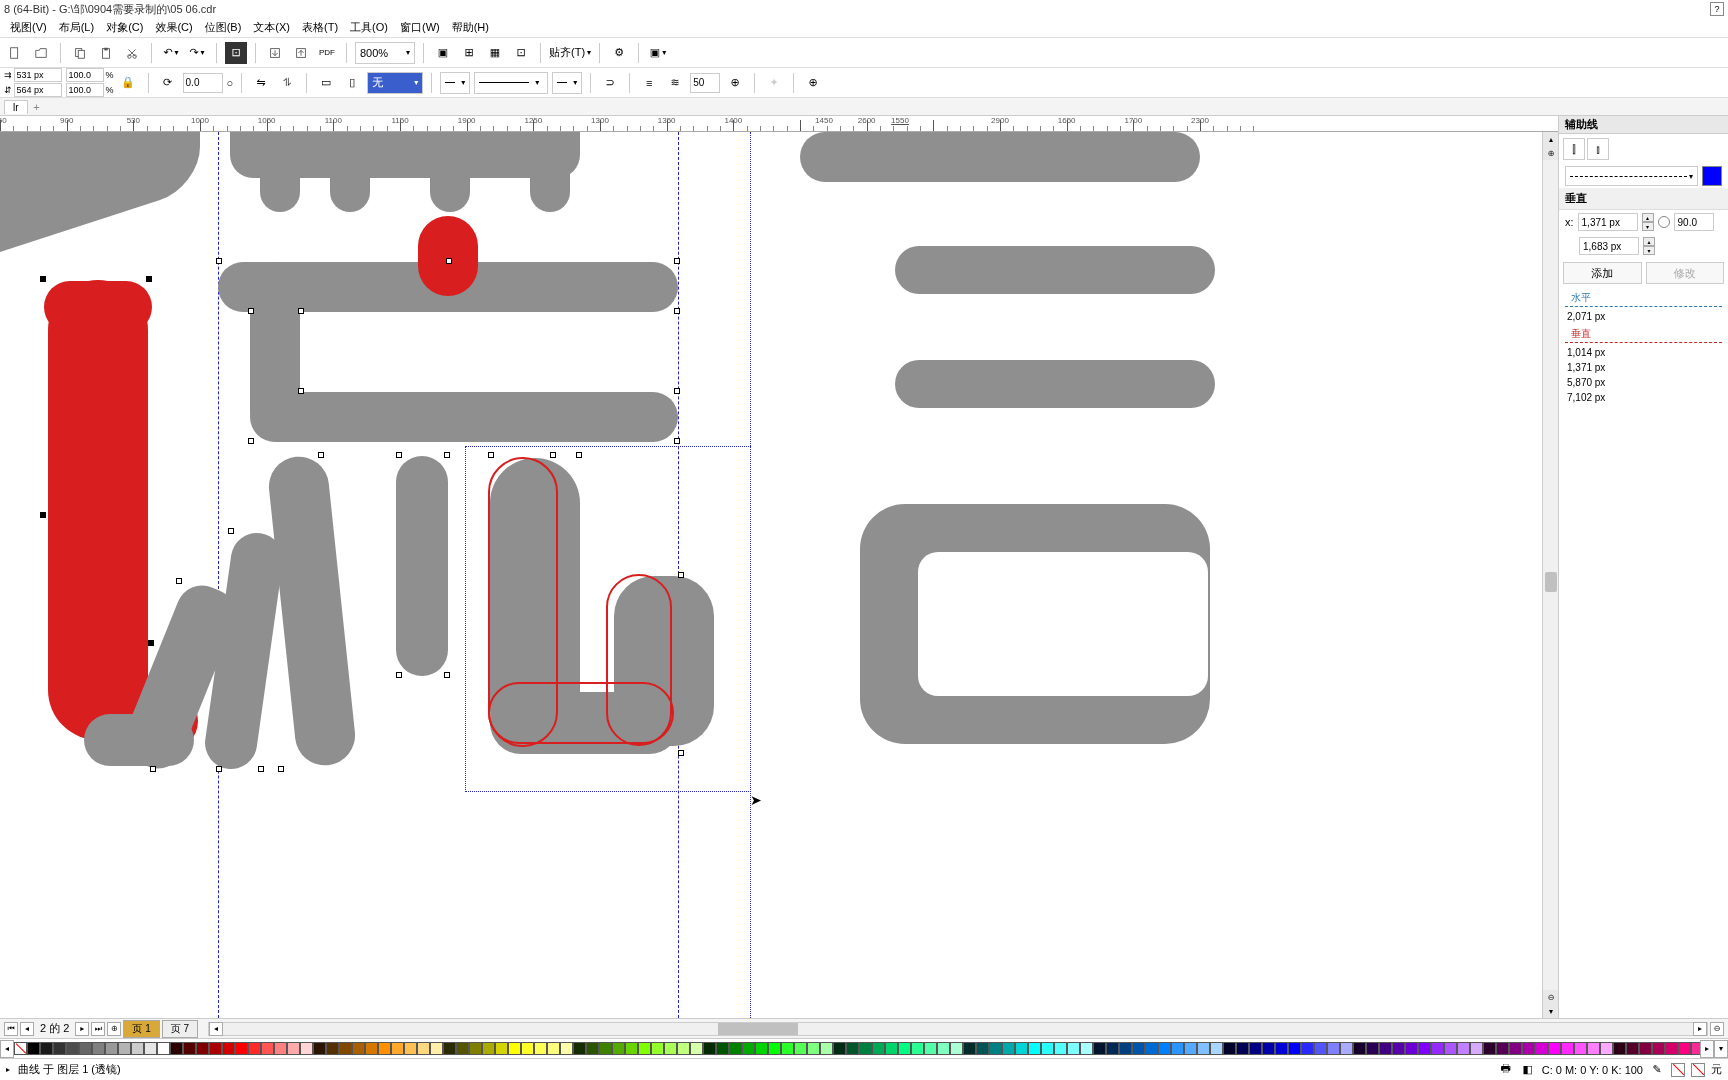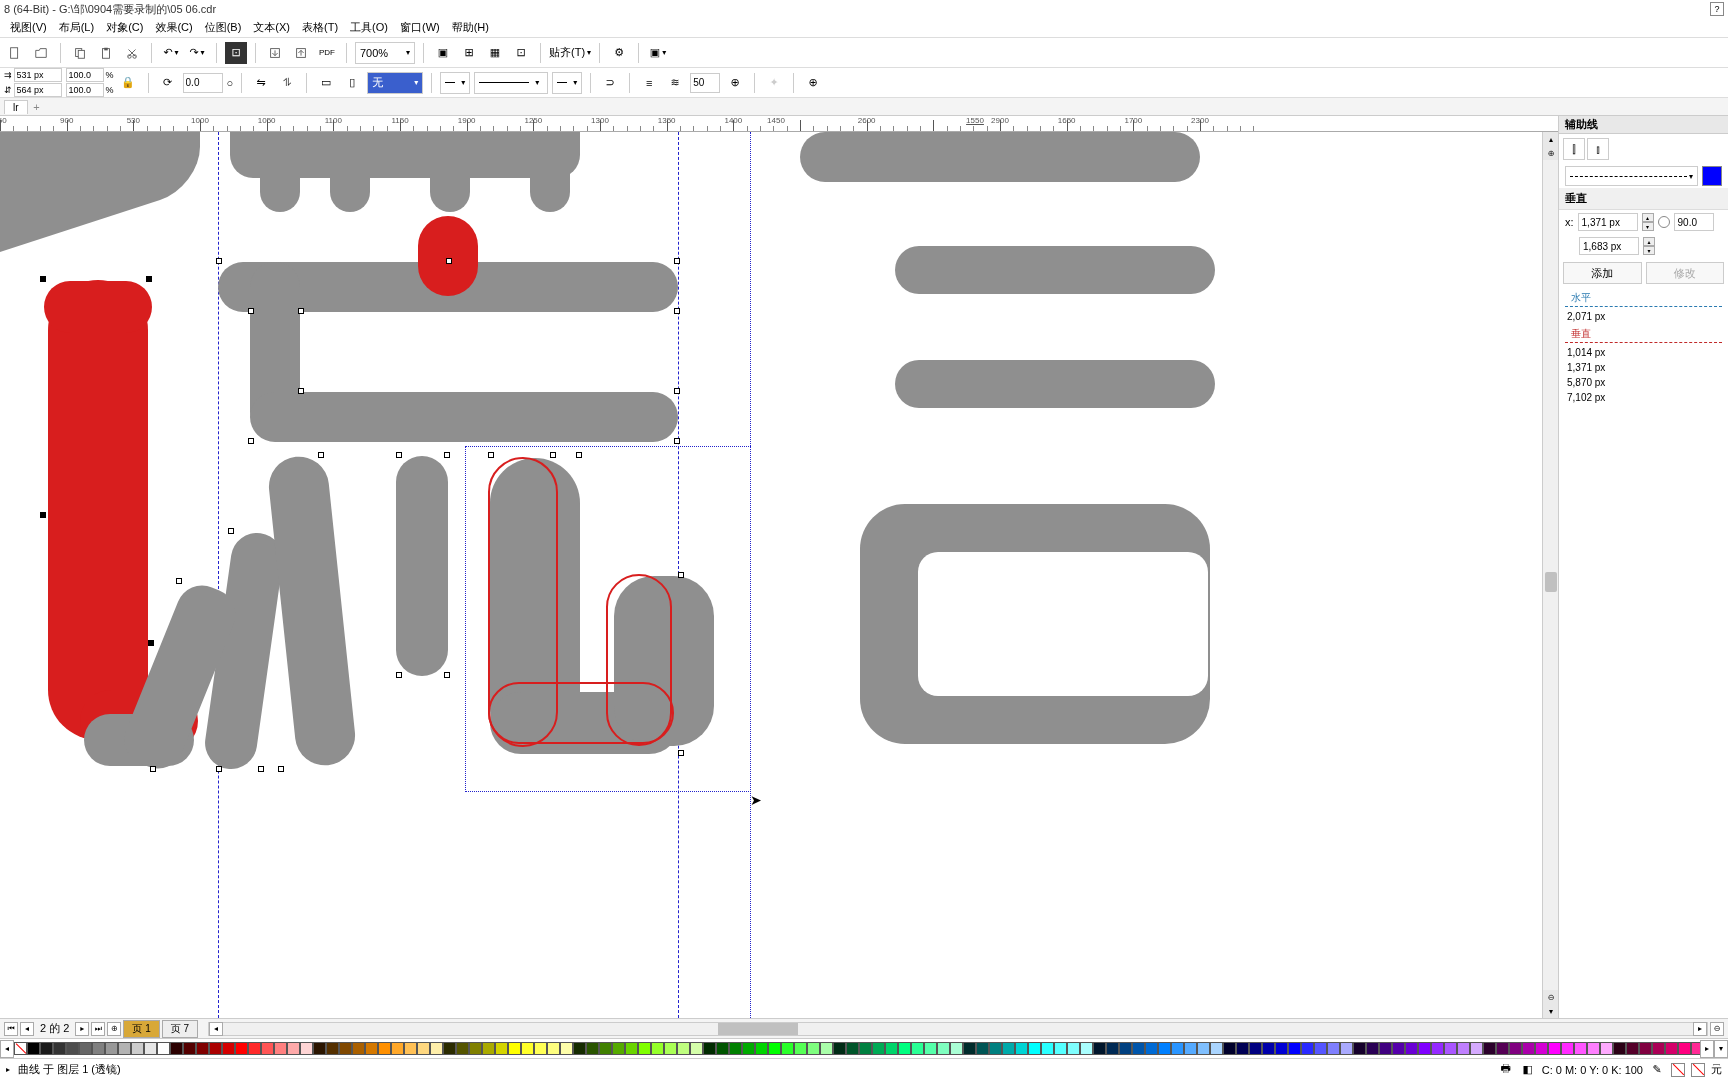--- a/index.html
+++ b/index.html
@@ -181,21 +181,21 @@
     </span>
   <span class="tb-btn">
       <svg class="icon" viewBox="0 0 16 16">
         <rect x="3" y="3" width="10" height="10" fill="none" stroke="#555"></rect>
         <path d="M8 11V5M5 8l3-3 3 3" fill="none" stroke="#555"></path>
       </svg>
     </span>
   <span class="tb-btn" style="font-size:8px;">PDF</span>
   <span class="tb-sep"></span>
   <div class="zoom-combo">
-    <span>700%</span>
+    <span>800%</span>
     <span class="dropdown-arrow" style="margin-left:auto;">▾</span>
   </div>
   <span class="tb-sep"></span>
   <span class="tb-btn">▣</span>
   <span class="tb-btn">⊞</span>
   <span class="tb-btn">▦</span>
   <span class="tb-btn">⊡</span>
   <span class="tb-sep"></span>
   <div style="display:flex;align-items:center;">
     <span>贴齐(T)</span>
@@ -346,33 +346,33 @@
             <div class="ruler-tick-minor" style="left: 693.333px;"></div>
             <div class="ruler-tick-minor" style="left: 706.667px;"></div>
             <div class="ruler-tick-minor" style="left: 720px;"></div>
             <div class="ruler-tick-major" style="left: 733.333px;"></div>
             <div class="ruler-label" style="left: 733.333px;">1400</div>
             <div class="ruler-tick-minor" style="left: 746.667px;"></div>
             <div class="ruler-tick-minor" style="left: 760px;"></div>
             <div class="ruler-tick-minor" style="left: 773.333px;"></div>
             <div class="ruler-tick-minor" style="left: 786.667px;"></div>
             <div class="ruler-tick-major" style="left: 800px;"></div>
-            <div class="ruler-label" style="left: 776px;">1450</div>
+            <div class="ruler-label" style="left: 824px;">1450</div>
             <div class="ruler-tick-minor" style="left: 813.333px;"></div>
             <div class="ruler-tick-minor" style="left: 826.667px;"></div>
             <div class="ruler-tick-minor" style="left: 840px;"></div>
             <div class="ruler-tick-minor" style="left: 853.333px;"></div>
             <div class="ruler-tick-major" style="left: 866.667px;"></div>
             <div class="ruler-label" style="left: 866.667px;">2600</div>
             <div class="ruler-tick-minor" style="left: 880px;"></div>
             <div class="ruler-tick-minor" style="left: 893.333px;"></div>
             <div class="ruler-tick-minor" style="left: 906.667px;"></div>
             <div class="ruler-tick-minor" style="left: 920px;"></div>
             <div class="ruler-tick-major" style="left: 933.333px;"></div>
-            <div class="ruler-label" style="left: 975px; text-decoration: underline;">1550</div>
+            <div class="ruler-label" style="left: 900px; text-decoration: underline;">1550</div>
             <div class="ruler-tick-minor" style="left: 946.667px;"></div>
             <div class="ruler-tick-minor" style="left: 960px;"></div>
             <div class="ruler-tick-minor" style="left: 973.333px;"></div>
             <div class="ruler-tick-minor" style="left: 986.667px;"></div>
             <div class="ruler-tick-major" style="left: 1000px;"></div>
             <div class="ruler-label" style="left: 1000px;">2900</div>
             <div class="ruler-tick-minor" style="left: 1013.33px;"></div>
             <div class="ruler-tick-minor" style="left: 1026.67px;"></div>
             <div class="ruler-tick-minor" style="left: 1040px;"></div>
             <div class="ruler-tick-minor" style="left: 1053.33px;"></div>

